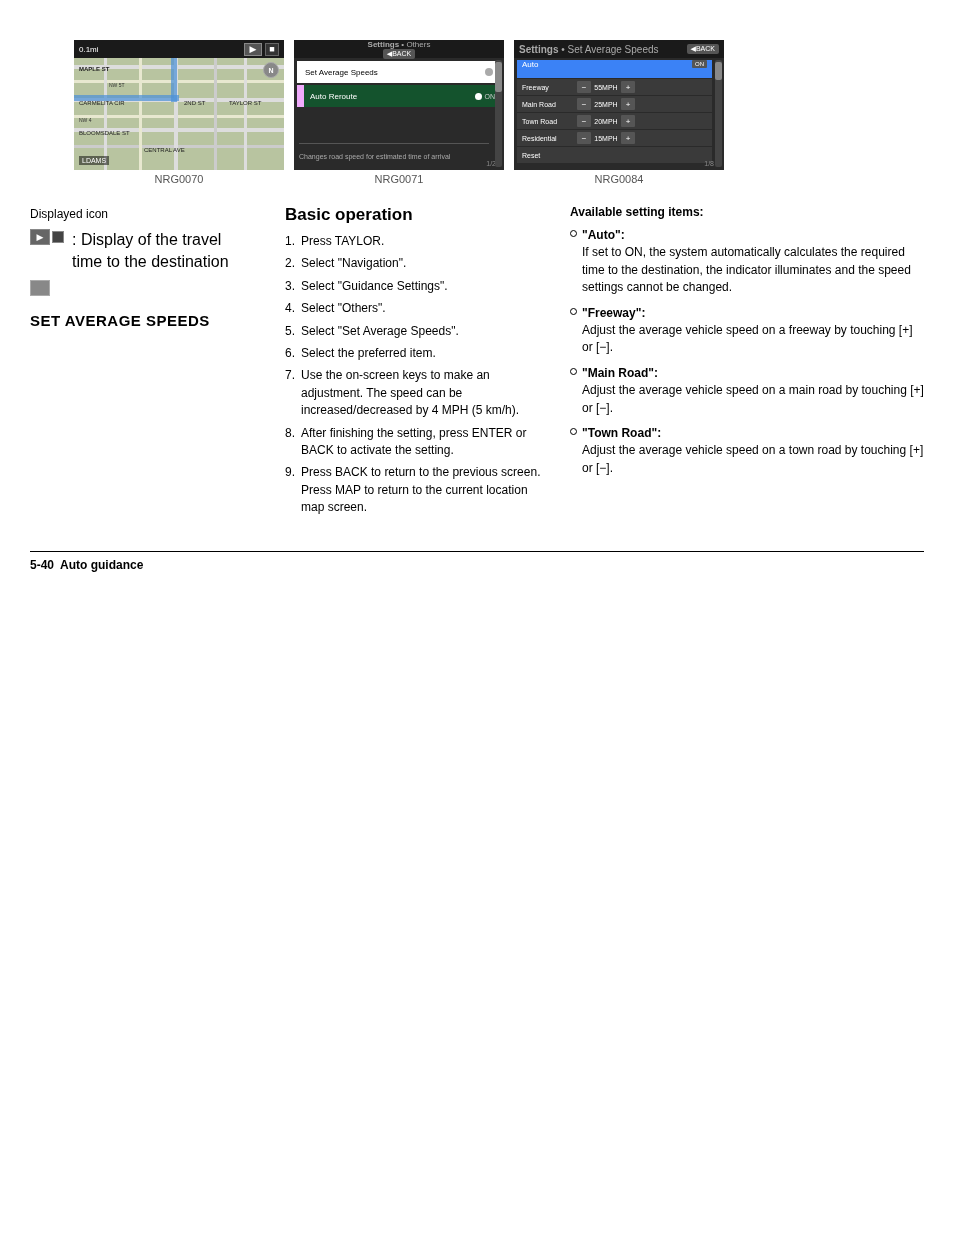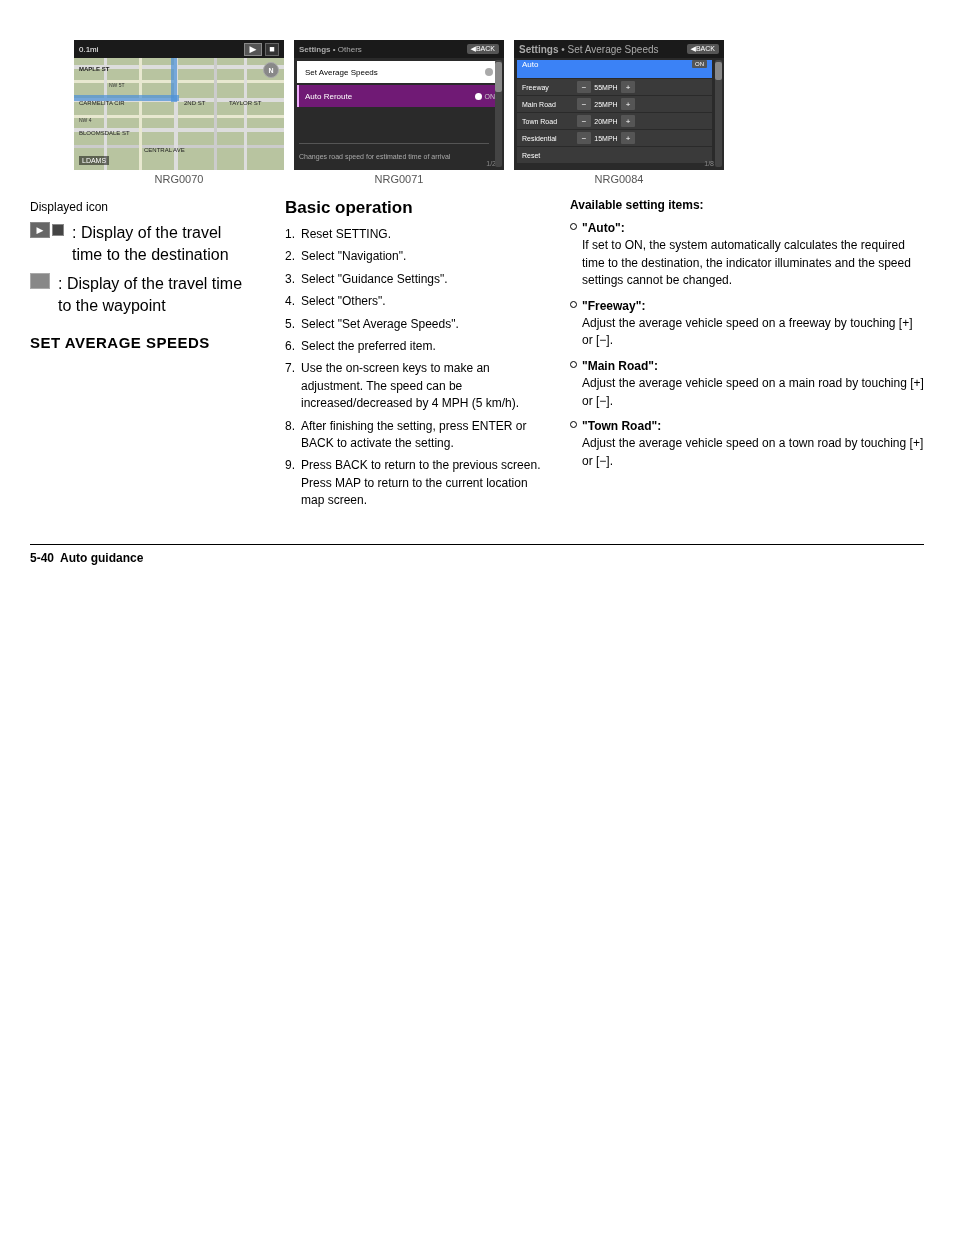--- a/index.html
+++ b/index.html
@@ -18,21 +18,21 @@
       flex-direction: column;
       gap: 0;
     }
 
     
     .screenshots-row {
       display: flex;
       gap: 10px;
       align-items: flex-start;
       margin-top: 20px;
-      margin-bottom: 0;
+      margin-bottom: 7px;
       padding-left: 44px;
     }
 
     .screenshot-container {
       display: flex;
       flex-direction: column;
       align-items: center;
     }
 
     .screenshot-label {
@@ -49,45 +49,46 @@
       background: #2a2a2a;
       position: relative;
     }
     .settings-header {
       height: 18px;
       background: #1a1a1a;
       display: flex;
       align-items: center;
       padding: 0 5px;
       justify-content: space-between;
+      flex-direction: column;
     }
     .settings-header-text {
       color: #aaa;
       font-size: 8px;
     }
     .settings-back-btn {
       background: #555;
       color: #fff;
       font-size: 7px;
       padding: 1px 4px;
       border-radius: 2px;
     }
     .settings-body {
       padding: 3px;
     }
     .settings-item {
       height: 22px;
-      background: #701a75;
+      background: #14532d;
       margin-bottom: 2px;
       display: flex;
       align-items: center;
       padding: 0 6px;
       font-size: 8px;
       color: #fff;
-      border-left: 2px solid #f0abfc;
+      border-left: 7px solid #f0abfc;
     }
     .settings-item.selected {
       background: #fff;
       color: #000;
       border-left: 2px solid #fff;
     }
     .settings-item-right {
       margin-left: auto;
       display: flex;
       align-items: center;
@@ -492,38 +493,37 @@
             </div>
             <div style="width:12px;height:12px;background:#444;border:1px solid #888;"></div>
           </div>
           <div class="icon-description">: Display of the travel time to the destination</div>
         </div>
 
         <div class="icon-display">
           <div style="display:flex;align-items:center;gap:2px;flex-shrink:0;">
             <div style="width:20px;height:16px;background:#888;border:1px solid #aaa;"></div>
           </div>
-          <div class="icon-description">: Display of the travel time to the waypoint</div>
         </div>
       </div>
 
       <div style="margin-top:16px;">
         <div class="section-title-large">SET AVERAGE SPEEDS</div>
       </div>
 
     </div>
 
     <div class="middle-column">
       <div style="margin-top:8px;">
         <div class="section-title-medium">Basic operation</div>
 
         <ol class="numbered-list">
           <li>
             <span class="list-num">1.</span>
-            <span>Reset SETTING.</span>
+            <span>Press TAYLOR.</span>
           </li>
           <li>
             <span class="list-num">2.</span>
             <span>Select "Navigation".</span>
           </li>
           <li>
             <span class="list-num">3.</span>
             <span>Select "Guidance Settings".</span>
           </li>
           <li>

